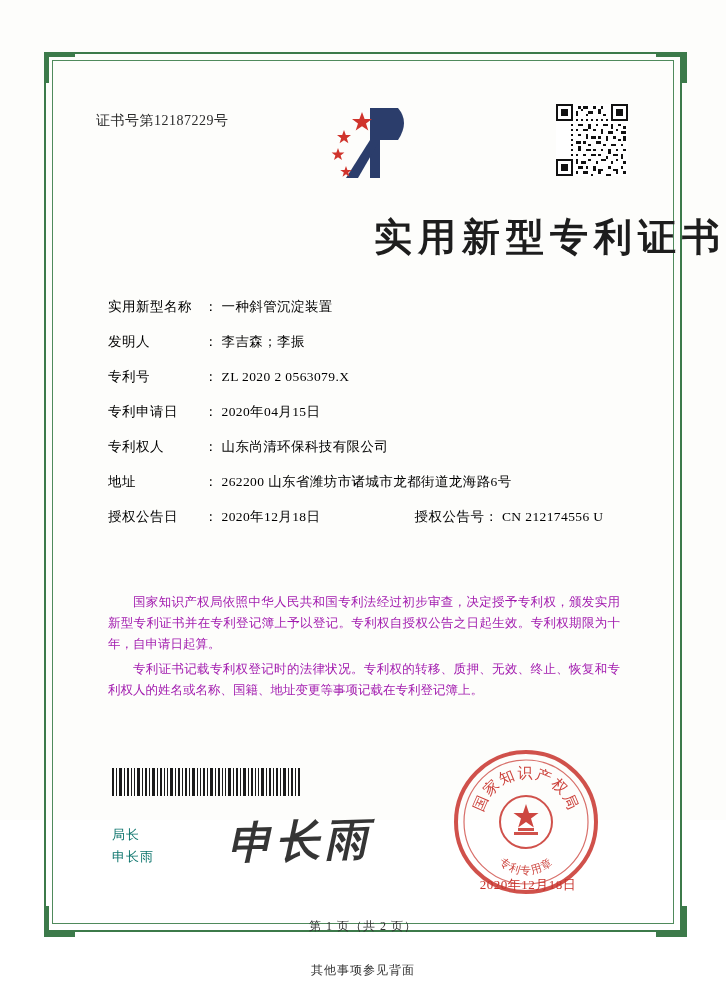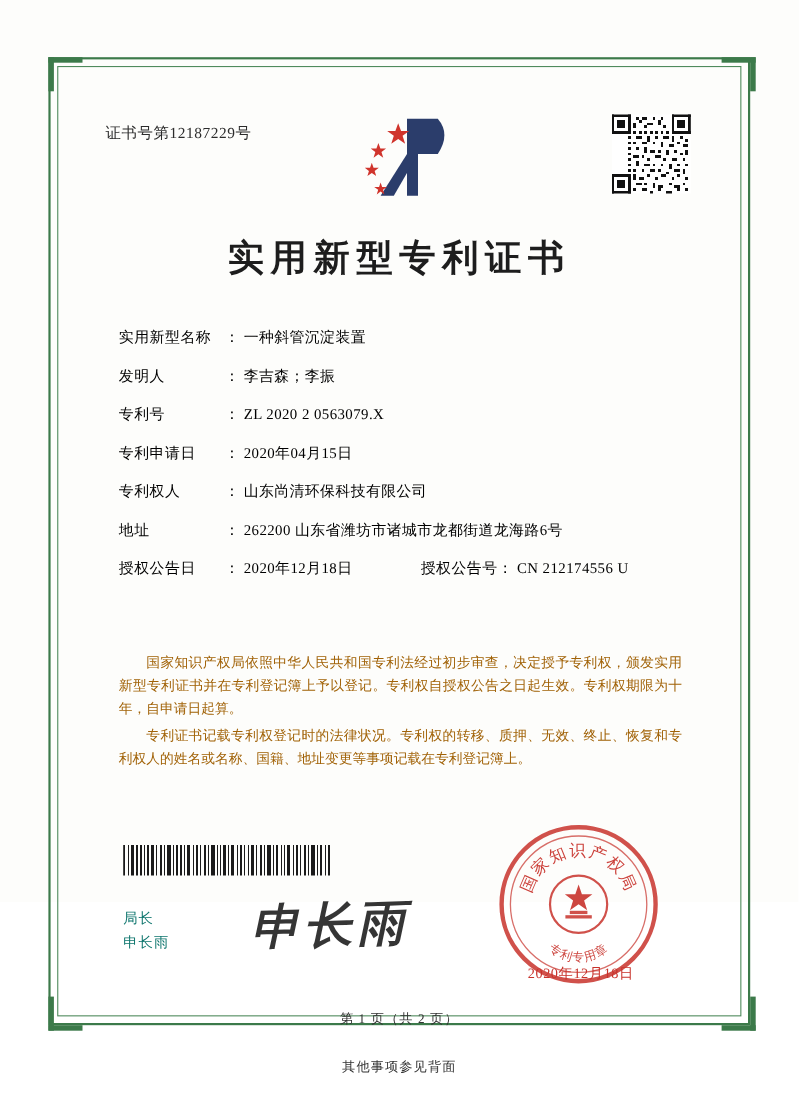--- a/index.html
+++ b/index.html
@@ -67,22 +67,22 @@
     width: 72px; height: 72px;
   }
   .qr canvas, .qr .qrbox {
     width: 72px; height: 72px;
   }
 
   .title {
     position: absolute;
     left: 0; top: 212px;
     width: 726px;
-    text-align: center;
-    font-size: 33px;
+    text-align: right;
+    font-size: 38px;
     font-weight: bold;
     letter-spacing: 6px;
     color: #1d1d1d;
     font-family: "Liberation Serif", "DejaVu Serif", serif;
   }
 
   .fields {
     position: absolute;
     left: 108px; top: 298px;
     width: 520px;
@@ -103,34 +103,34 @@
   .field-label.spread {
     display: flex;
     justify-content: space-between;
   }
   .field-colon { margin: 0 4px 0 0; }
   .field-value {
     letter-spacing: 0.4px;
   }
   .field-row.dual { justify-content: flex-start; }
   .dual-right {
-    margin-left: 62px;
+    margin-left: 94px;
     display: flex;
     align-items: baseline;
     white-space: nowrap;
   }
   .dual-right .field-label { width: auto; flex: none; }
 
   .paragraphs {
     position: absolute;
     left: 108px; top: 592px;
     width: 512px;
     font-size: 12.5px;
     line-height: 21px;
-    color: #a16207;
+    color: #a21caf;
     text-align: justify;
   }
   .paragraphs p {
     margin: 0 0 4px 0;
     text-indent: 25px;
   }
 
   .barcode {
     position: absolute;
     left: 112px; top: 768px;

